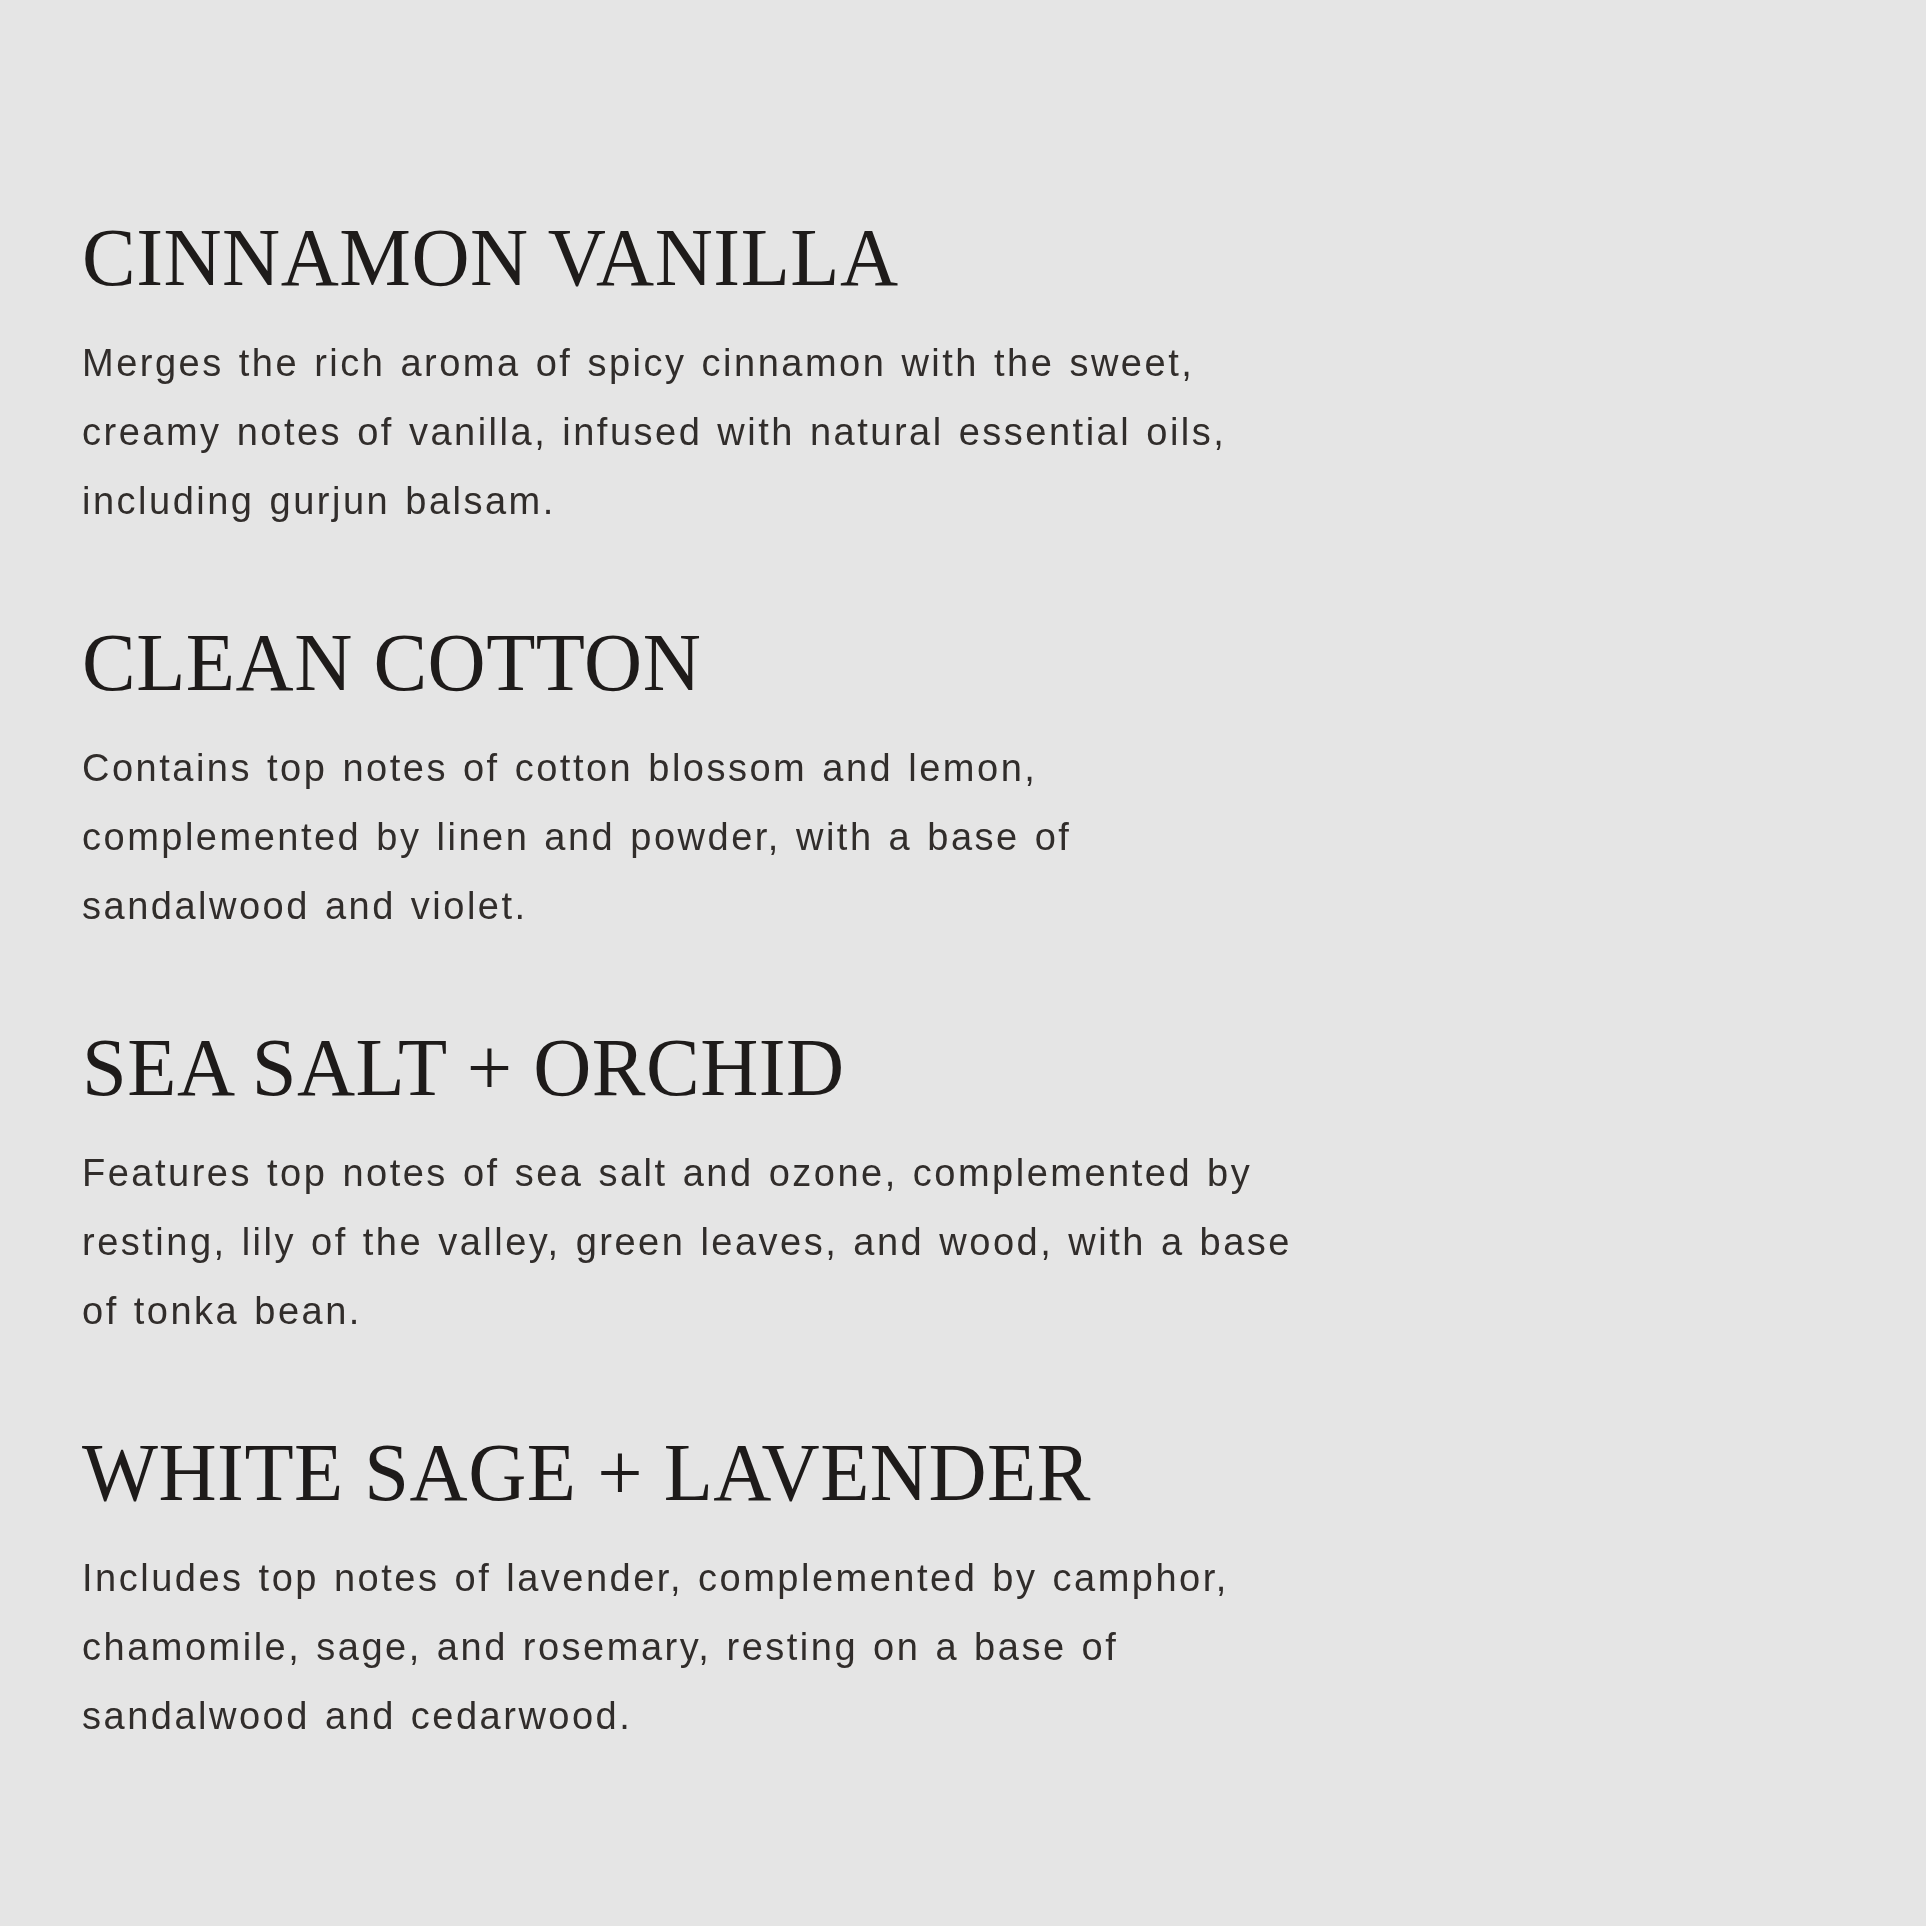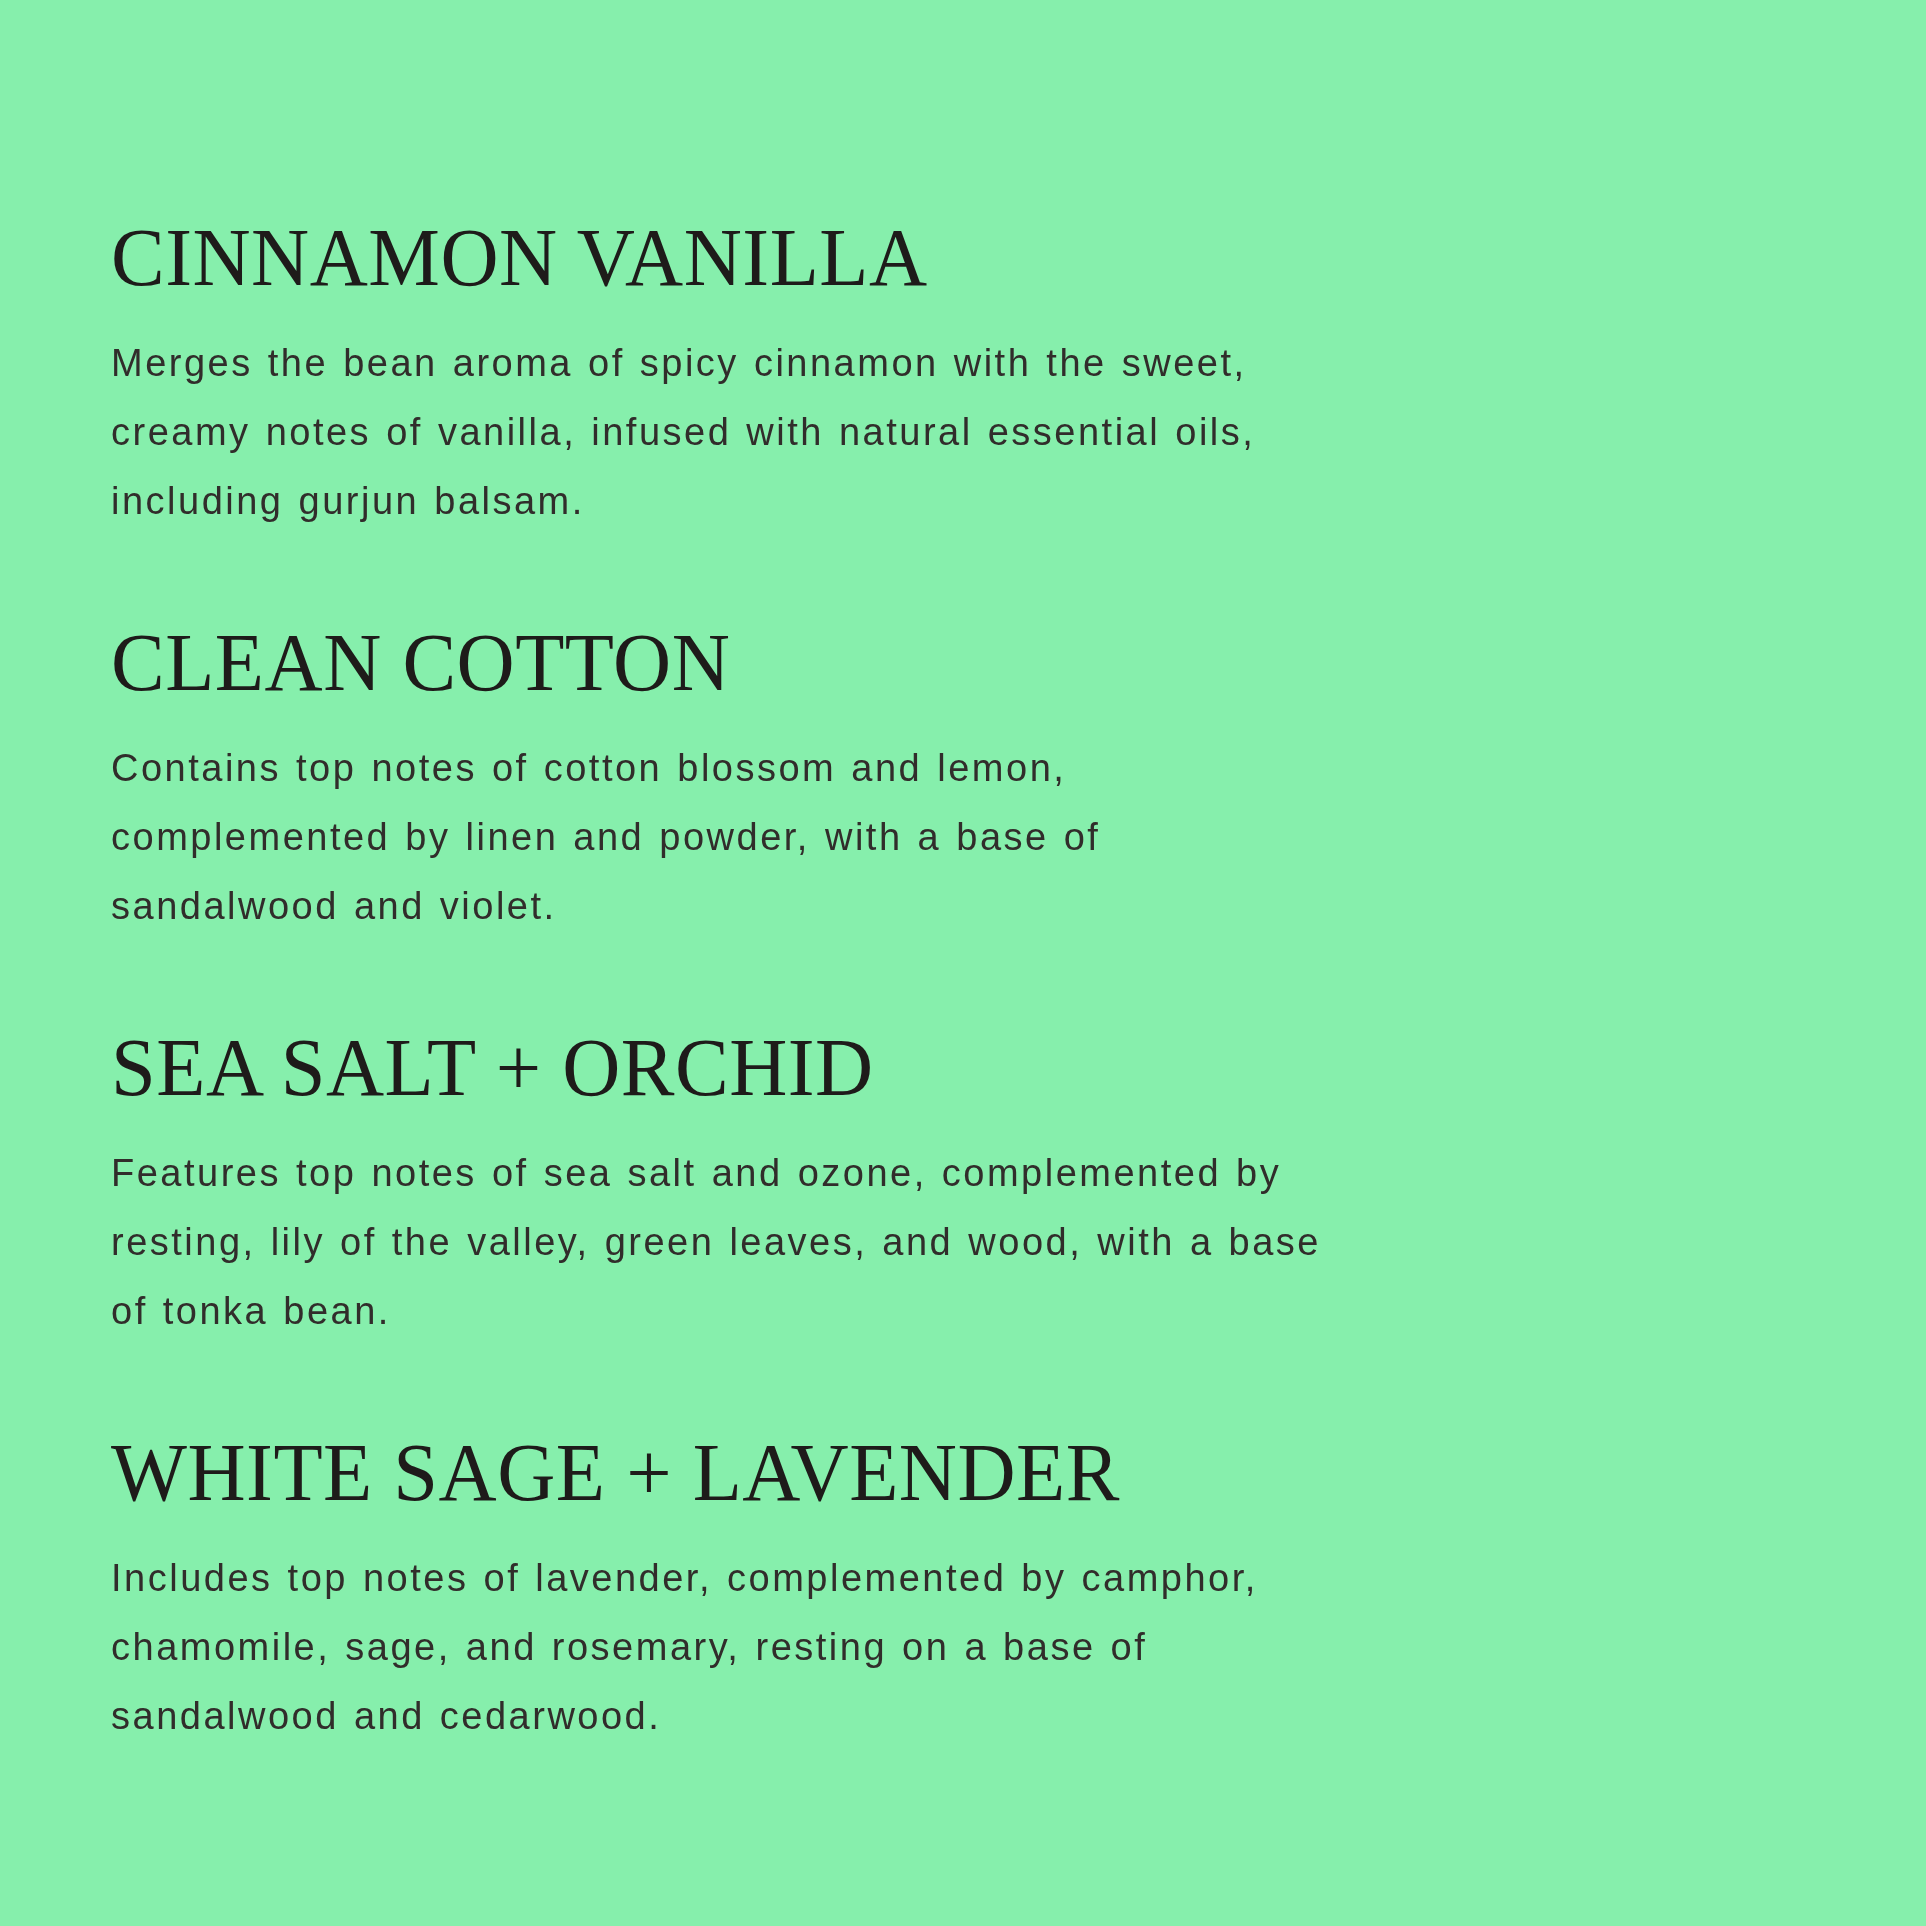--- a/index.html
+++ b/index.html
@@ -3,23 +3,23 @@
 <meta charset="utf-8">
 <style>
   html, body {
     margin: 0;
     padding: 0;
   }
   .page {
     position: relative;
     width: 1927px;
     height: 1927px;
-    background: #86efac;
+    background: #e5e5e5;
     box-sizing: border-box;
-    padding: 216px 178px 0 111px;
+    padding: 216px 178px 0 82px;
     overflow: hidden;
     font-family: "Liberation Sans", sans-serif;
   }
   .scent-section {
     margin: 0 0 85px 0;
   }
   .scent-title {
     font-family: "Liberation Serif", serif;
     font-size: 83px;
     line-height: 1;
@@ -42,21 +42,21 @@
     white-space: pre-line;
   }
 </style>
 </head>
 <body>
 
 <div class="page">
 
   <div class="scent-section">
     <h2 class="scent-title">CINNAMON VANILLA</h2>
-    <p class="scent-description">Merges the bean aroma of spicy cinnamon with the sweet,
+    <p class="scent-description">Merges the rich aroma of spicy cinnamon with the sweet,
 creamy notes of vanilla, infused with natural essential oils,
 including gurjun balsam.</p>
   </div>
 
   <div class="scent-section">
     <h2 class="scent-title">CLEAN COTTON</h2>
     <p class="scent-description">Contains top notes of cotton blossom and lemon,
 complemented by linen and powder, with a base of
 sandalwood and violet.</p>
   </div>

